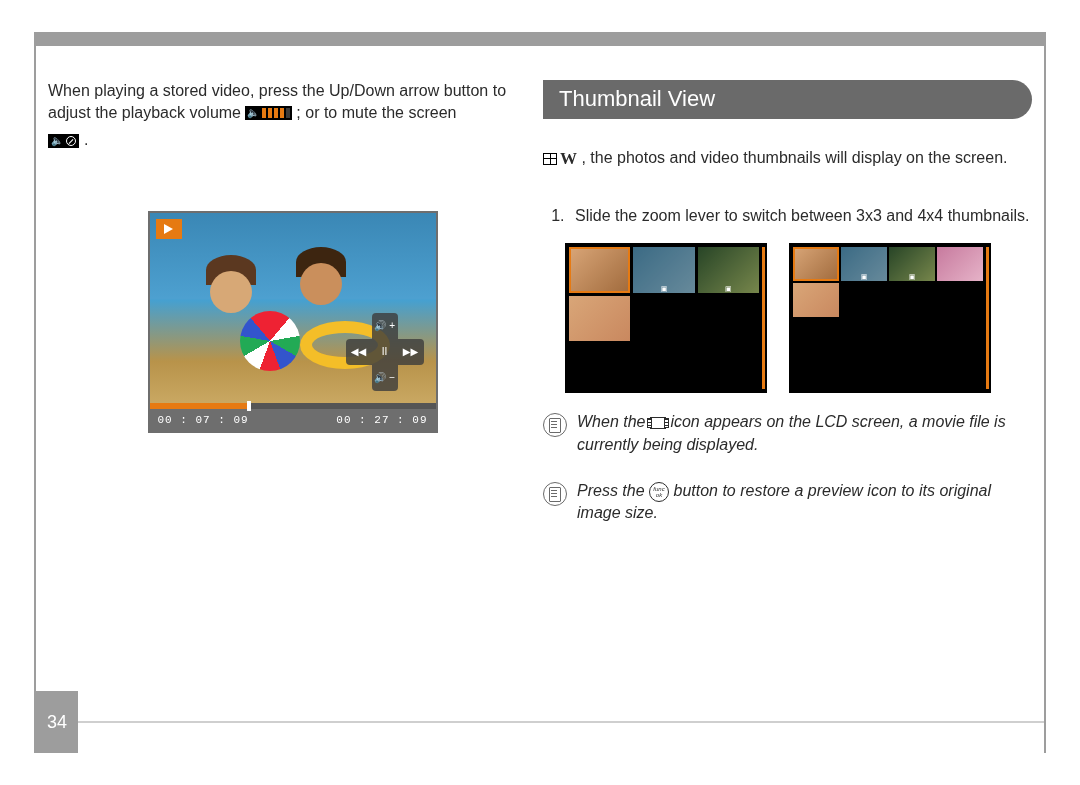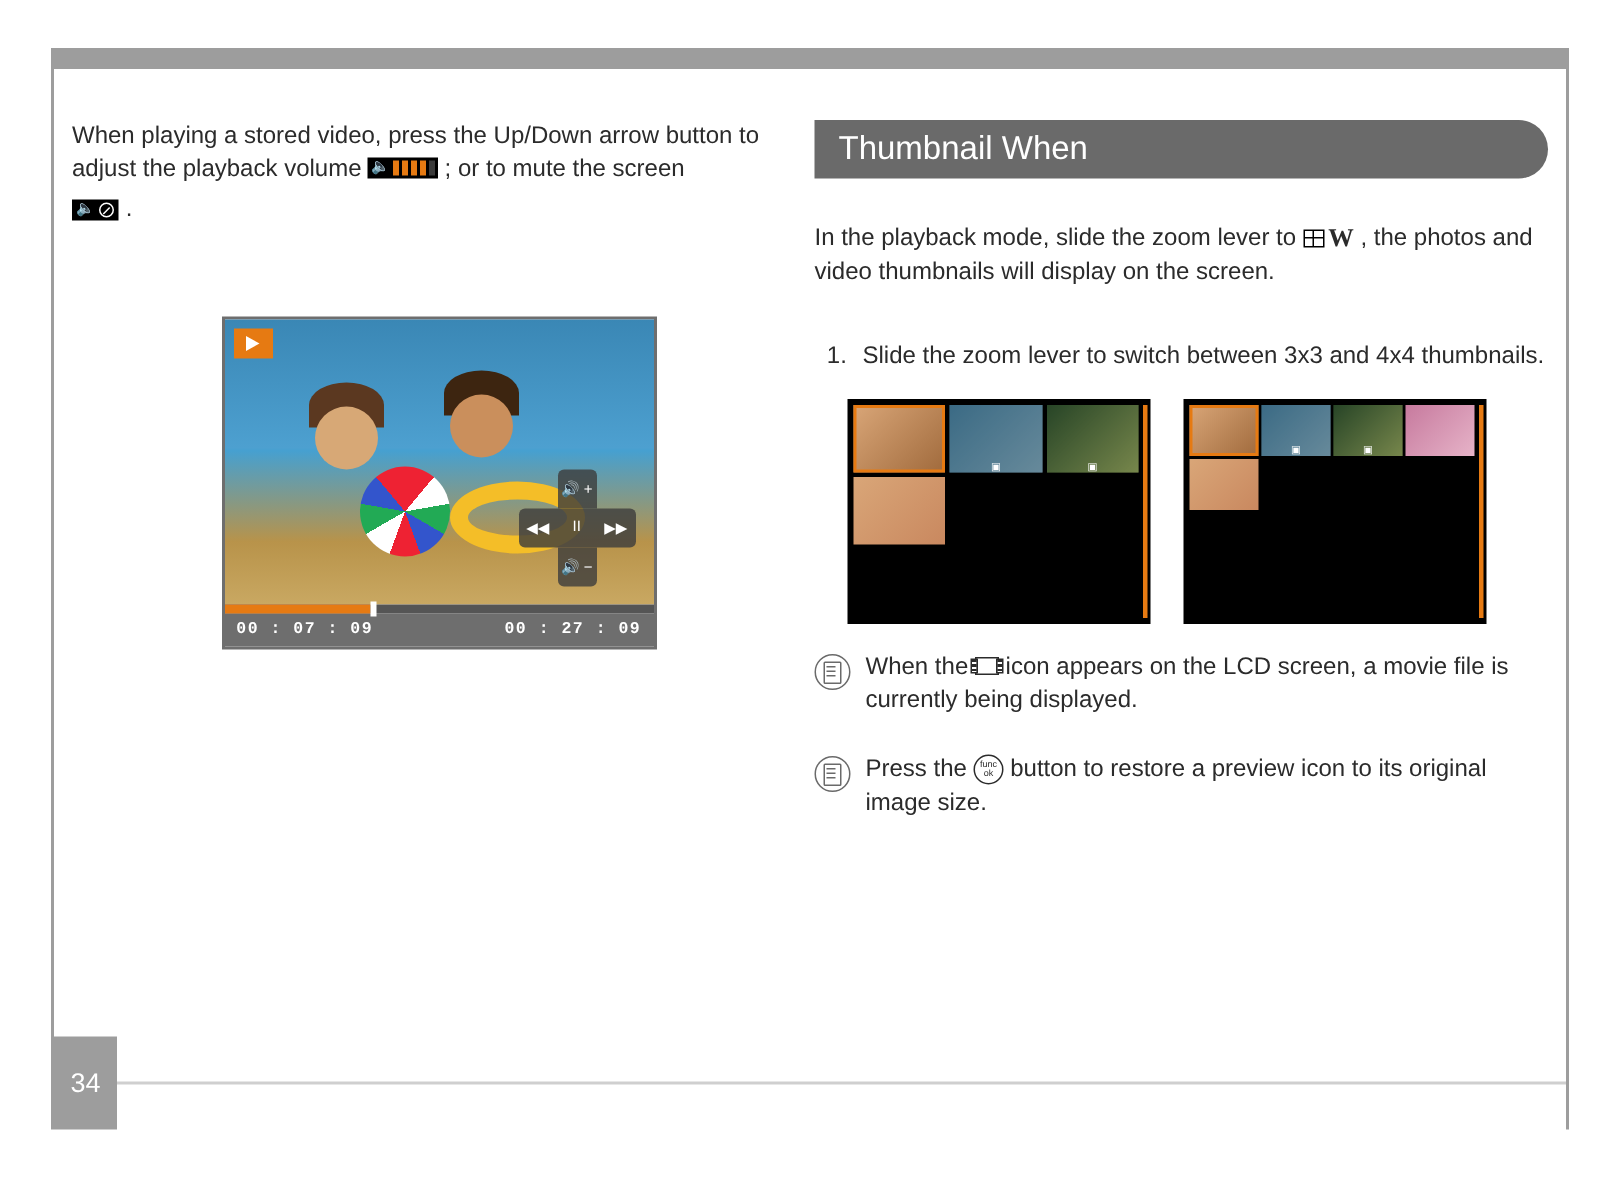--- a/index.html
+++ b/index.html
@@ -114,21 +114,20 @@
     height: 6px;
     background: #555;
     position: relative;
   }
   .vp-progress .fill { position:absolute; left:0; top:0; bottom:0; width:34%; background:#e67a12; }
   .vp-progress .dot { position:absolute; left:34%; top:-2px; width:4px; height:10px; background:#fff; }
   .vp-timebar {
     height: 22px; background:#6e6e6e; color:#fff; font-size:11px; letter-spacing:1px;
     display:flex; justify-content:space-between; align-items:center; padding:0 8px;
     font-family: "Courier New", monospace;
-    font-weight: bold;
   }
 
   
   .kid { position:absolute; border-radius:50%; }
   .kid.a { width:42px; height:42px; background:#d7a876; left:60px; top:58px; } 
   .kid.b { width:42px; height:42px; background:#ca8f5c; left:150px; top:50px; } 
   .ball { position:absolute; width:60px; height:60px; border-radius:50%;
     background: repeating-conic-gradient(#e23 0 40deg, #fff 40deg 80deg, #2a5 80deg 120deg, #35c 120deg 160deg);
     left:90px; top:98px;
   }
@@ -178,21 +177,21 @@
   .th.sel { outline:2px solid #e67a12; outline-offset:-2px; }
   .thumb-grid .side { position:absolute; top:4px; right:2px; bottom:4px; width:3px; background:#e67a12; }
   .th .ov {
     position:relative; width:100%; height:100%;
     display:flex; align-items:flex-end; justify-content:center;
     font-size:7px; color:#fff;
   }
   .th .ov::before { content:""; position:absolute; inset:0; background:rgba(0,0,0,0.35); }
   .th .ov span { position:relative; }
 
-  .note-row { display:flex; gap:10px; margin: 0 0 14px; }
+  .note-row { display:flex; gap:10px; margin: 0 0 14px; font-style: italic; }
   .note-icon {
     width:24px; height:24px; border:1.5px solid #6a6a6a; border-radius:50%;
     flex:0 0 24px; position:relative; margin-top:2px;
   }
   .note-icon::before {
     content:""; position:absolute; left:5px; top:4px; width:10px; height:13px;
     border:1px solid #6a6a6a; border-radius:1px;
   }
   .note-icon::after {
     content:""; position:absolute; left:7px; top:7px; width:6px; height:1px;
@@ -266,24 +265,23 @@
           <div class="dot"></div>
       </div>
       <div class="vp-timebar">
         <span>00 : 07 : 09</span>
         <span>00 : 27 : 09</span>
       </div>
     </div>
   </div>
 
   <div class="col right">
-    <div class="section-title">Thumbnail When</div>
+    <div class="section-title">Thumbnail View</div>
 
     <p>
-      <span>In the playback mode, slide the zoom lever to </span>
       <span class="wicon">
         <span class="grid">
             <span></span>
             <span></span>
             <span></span>
             <span></span>
           </span>
         <span class="w">W</span>
       </span>
       <span> , the photos and video thumbnails will display on the screen.</span>

